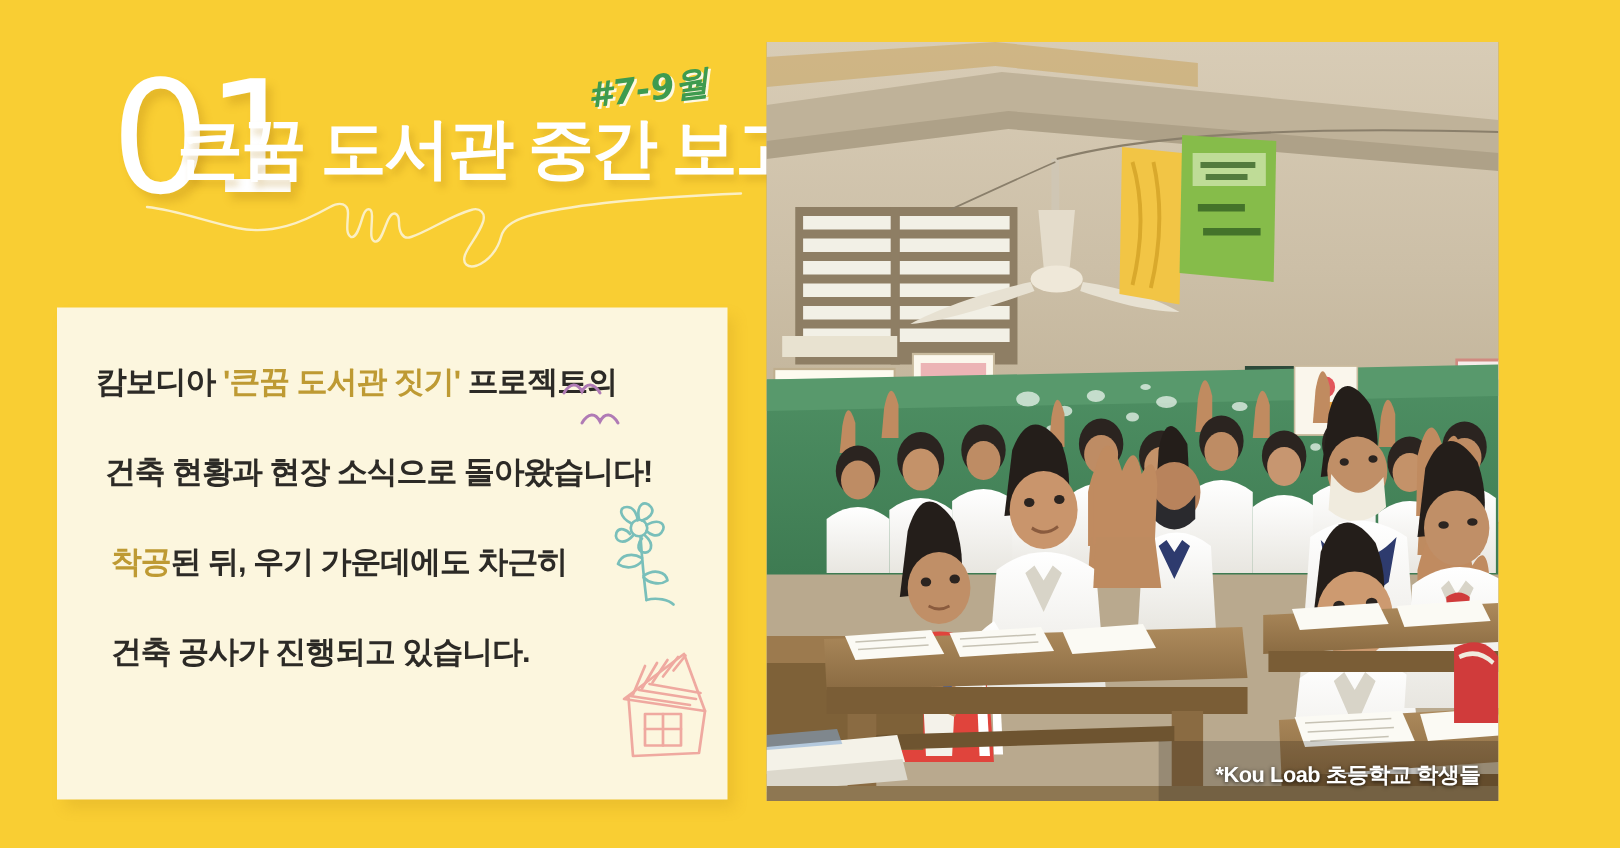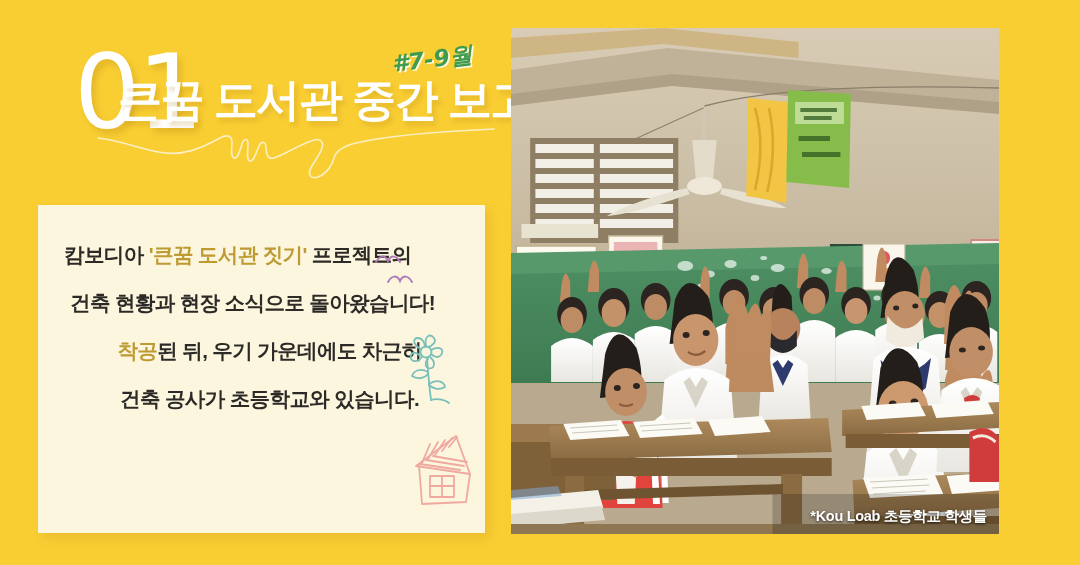--- a/index.html
+++ b/index.html
@@ -94,36 +94,36 @@
     box-shadow: 5px 6px 9px rgba(170,120,15,0.17);
   }
 
   .card-body {
     position: absolute;
     left: 26px;
     top: 26px;
     right: 20px;
     display: flex;
     flex-direction: column;
-    gap: 0px;
+    gap: 12px;
   }
 
   .card-line {
     font-size: 20.5px;
     line-height: 48px;
     color: #2C2A26;
     font-weight: 700;
     letter-spacing: -0.6px;
     white-space: nowrap;
     font-family: "Liberation Sans", sans-serif;
   }
 
   .card-line.indent-1 { padding-left: 6px; }
   .card-line.indent-2 { padding-left: 2px; }
-  .card-line.indent-3 { padding-left: 10px; text-align: center; }
+  .card-line.indent-3 { padding-left: 10px; }
 
   .gold { color: #BE9A33; }
 
   
   .doodle {
     position: absolute;
     pointer-events: none;
   }
   .doodle-birds { left: 372px; top: 250px; }
   .doodle-flower { left: 394px; top: 330px; }
@@ -197,21 +197,21 @@
         <span>건축 현황과 현장 소식으로 돌아왔습니다!</span>
       </div>
 
 
 
       <div class="card-line indent-3">
         <span class="gold">착공</span><span>된 뒤, 우기 가운데에도 차근히</span>
       </div>
 
       <div class="card-line indent-3">
-        <span> 건축 공사가 초등학교와 있습니다.</span>
+        <span> 건축 공사가 진행되고 있습니다.</span>
       </div>
 
     </div>
   </div>
 
   <svg class="doodle doodle-birds" width="56" height="44" viewBox="0 0 56 44">
     <path d="M4,12 C8,5 13,5 16,11 C19,5 24,5 28,12" fill="none" stroke="#B07BB5" stroke-width="2" stroke-linecap="round"></path>
     <path d="M16,32 C20,25 25,25 28,31 C31,25 36,25 40,32" fill="none" stroke="#B07BB5" stroke-width="2" stroke-linecap="round"></path>
   </svg>
 

